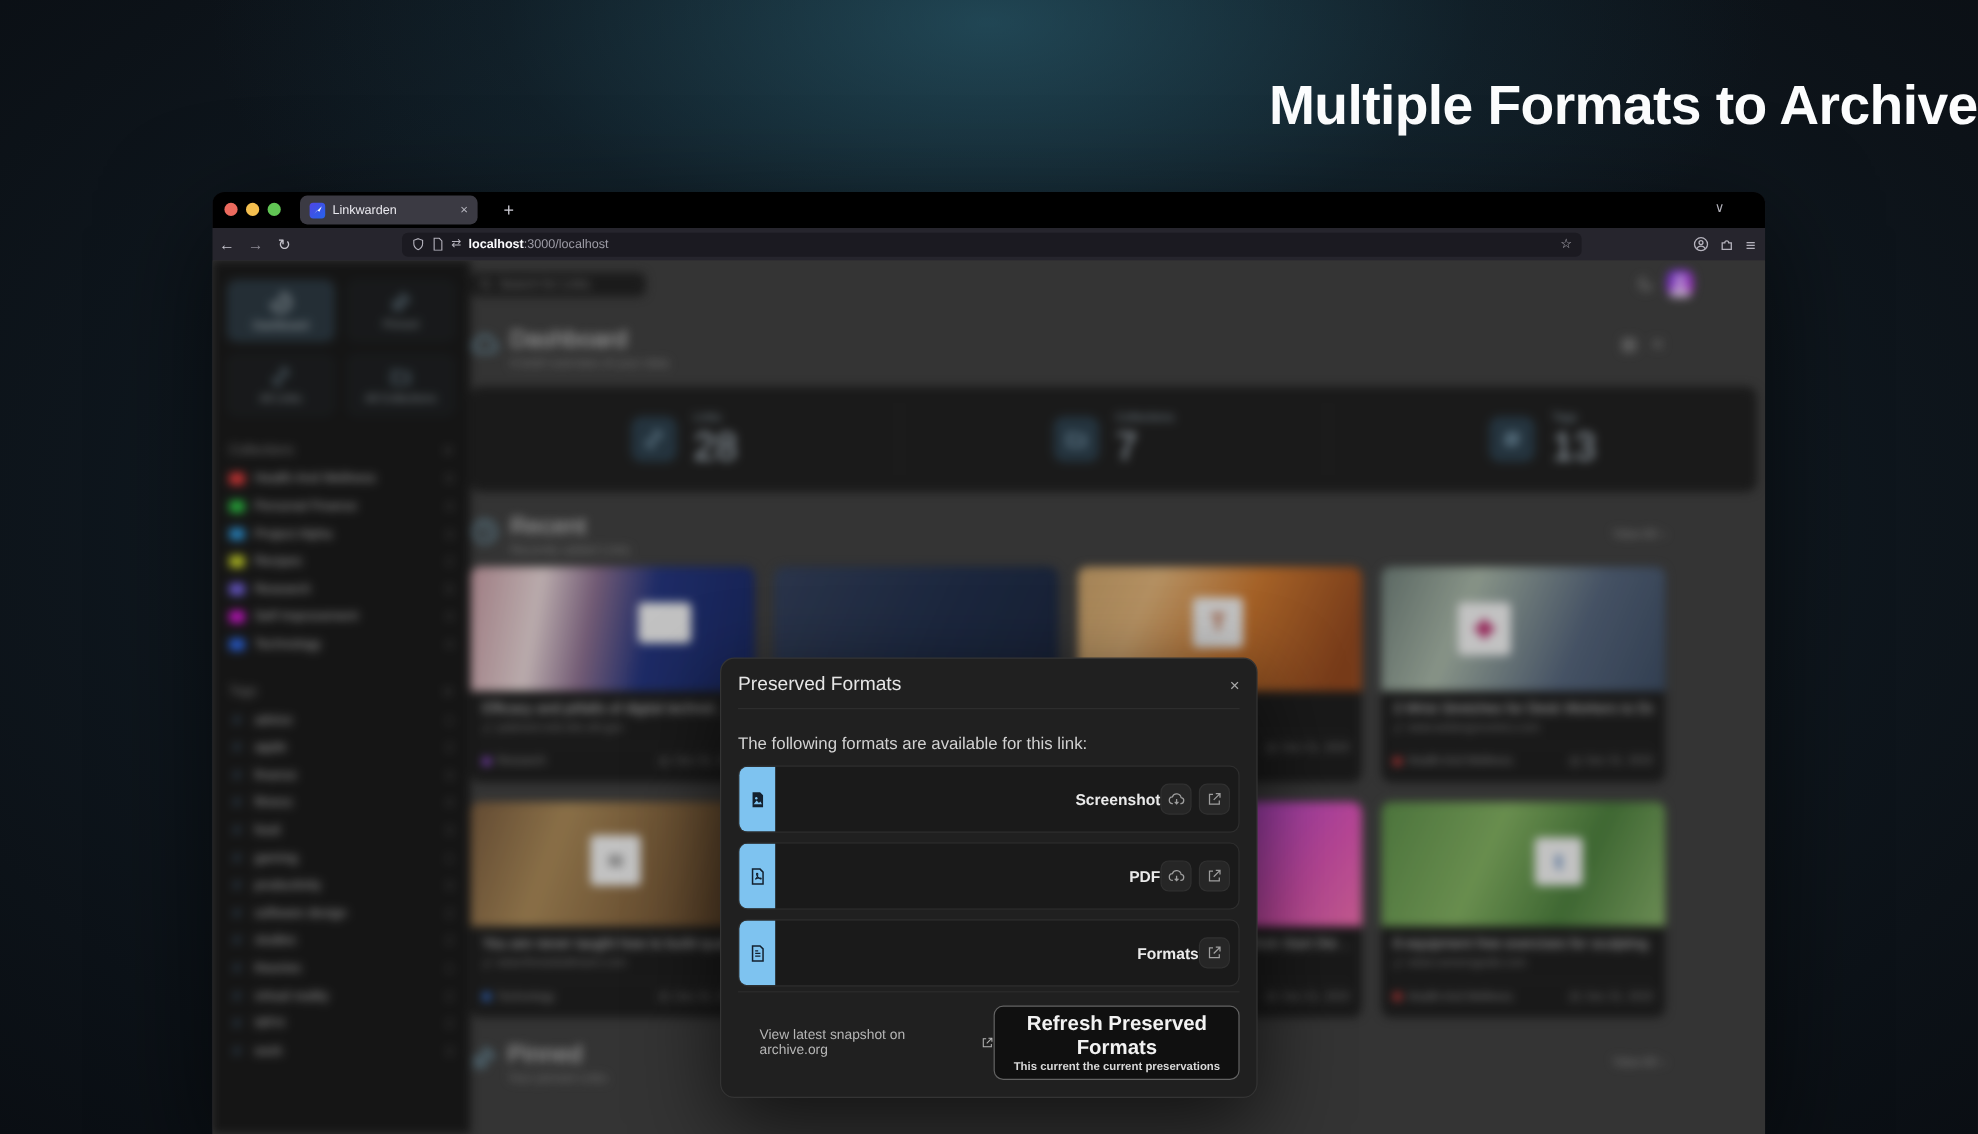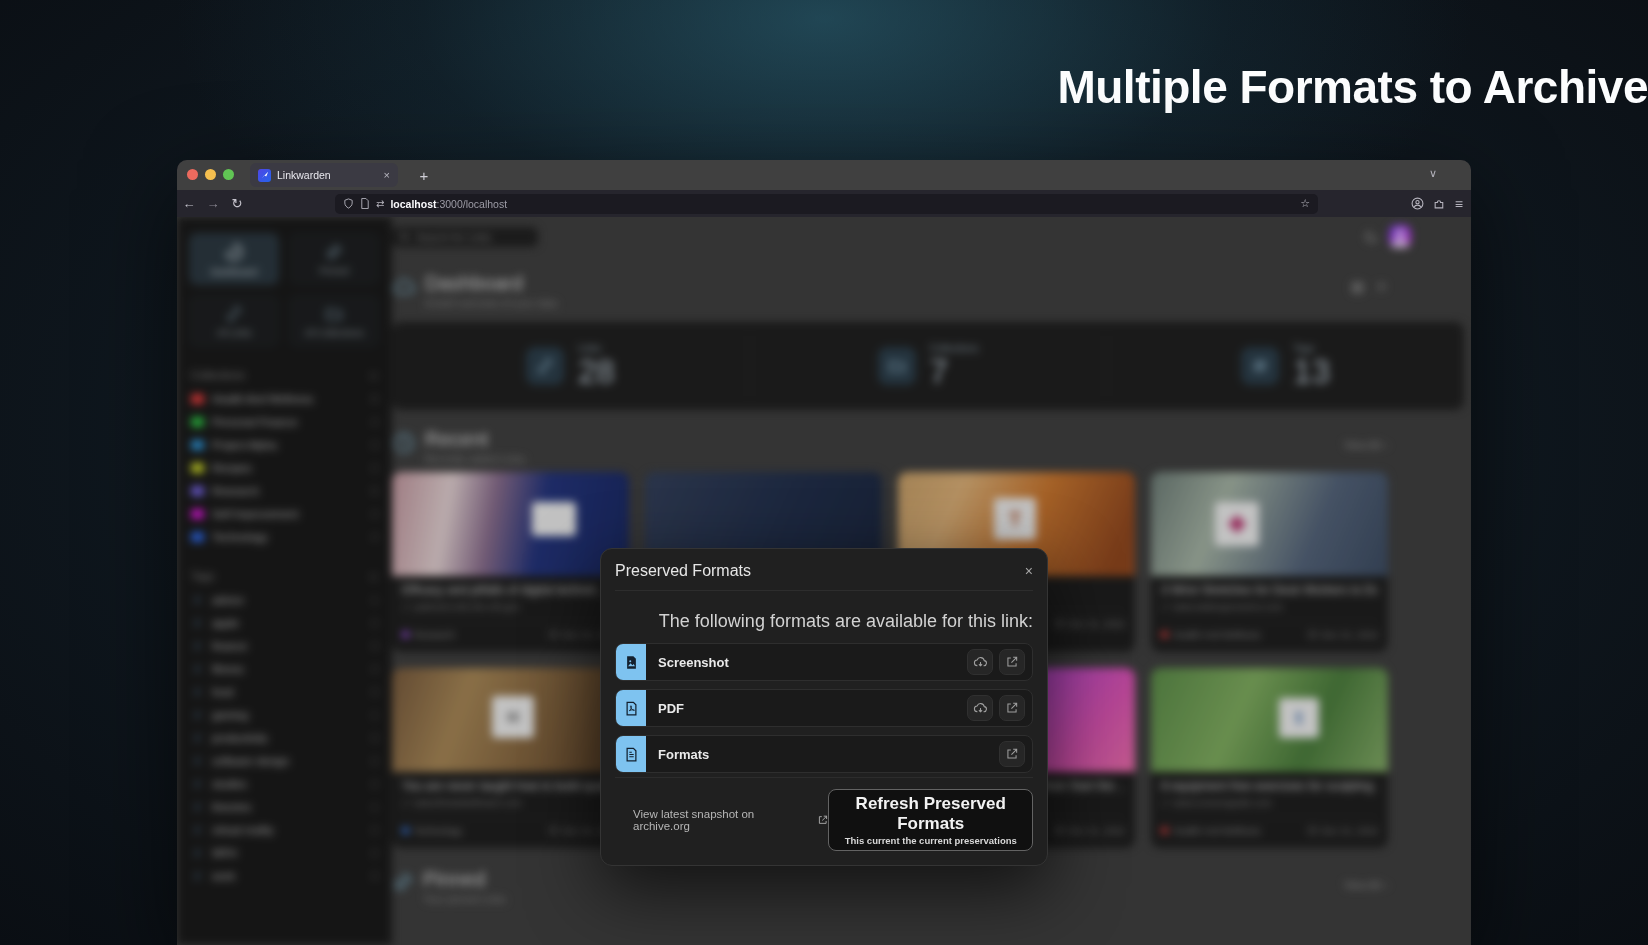--- a/index.html
+++ b/index.html
@@ -9,21 +9,21 @@
     background:
       radial-gradient(900px 430px at 50% 2%, rgba(47,108,128,0.55), rgba(24,56,70,0.28) 45%, rgba(10,14,19,0) 72%),
       radial-gradient(1500px 950px at 50% 45%, #15232d, #0a0e13 78%);
   }
   .abs{ position:absolute; }
   .hero{ top:60px; left:0; right:0; text-align:right; color:#fcfdfe; font-size:46px; font-weight:bold; letter-spacing:-0.5px; }
 
   
   .window{ left:177px; top:160px; width:1294px; height:785px; border-radius:10px 10px 0 0; overflow:hidden;
            background:#1c1b22; box-shadow:0 28px 90px rgba(0,0,0,0.6); }
-  .tabbar{ position:relative; height:30px; background:#404040; }
+  .tabbar{ position:relative; height:30px; background:#000000; }
   .dot{ width:11px; height:11px; border-radius:50%; display:inline-block; }
   .traffic{ top:9px; left:10px; display:flex; gap:7px; }
   .tab{ top:3px; left:73px; width:148px; height:24px; background:#3b3a43; border-radius:6px; display:flex; align-items:center; padding:0 8px; gap:6px; }
   .favicon{ width:13px; height:13px; border-radius:3px; background:linear-gradient(135deg,#4f46e5,#2563eb); display:flex; align-items:center; justify-content:center; }
   .tab-title{ flex:1; color:#e9e8ee; font-size:10.5px; white-space:nowrap; overflow:hidden; }
   .tab-close{ color:#b9b8c1; font-size:11px; }
   .newtab{ top:5px; left:236px; color:#cfced6; font-size:15px; width:22px; height:22px; text-align:center; line-height:21px; }
   .tab-chevron{ top:7px; right:34px; color:#b3b2bb; font-size:11px; }
   .toolbar{ position:relative; height:27px; background:#26252d; display:flex; align-items:center; }
   .navbtn{ color:#c6c4cd; font-size:13px; width:24px; text-align:center; }
@@ -99,22 +99,22 @@
   .plusmark{ width:16px; height:16px; background:#b1135a;
     clip-path:polygon(34% 0,66% 0,66% 34%,100% 34%,100% 66%,66% 66%,66% 100%,34% 100%,34% 66%,0 66%,0 34%,34% 34%); }
 
   
   .modal{ left:423px; top:331px; width:448px; background:#202020; border:1px solid #343434; border-radius:12px;
           box-shadow:0 24px 70px rgba(0,0,0,0.65); padding:13px 14px 14px 14px; z-index:5; }
   .m-head{ display:flex; justify-content:space-between; align-items:center; }
   .m-title{ font-size:16px; color:#e6e6e6; font-weight:500; }
   .m-close{ color:#a8a8a8; font-size:14px; line-height:14px; }
   .m-div{ height:1px; background:#2d2d2d; margin:10px 0; }
-  .m-desc{ font-size:18px; color:#d2d2d2; margin:20px 0 11px 0;text-align:right; }
-  .fmt{ display:flex; align-items:center; height:38px; border:1px solid #2e2e2e; background:#1a1a1a; border-radius:8px; margin-bottom:8px; overflow:hidden; }
+  .m-desc{ font-size:14px; color:#d2d2d2; margin:20px 0 11px 0; }
+  .fmt{ display:flex; align-items:center; height:56px; border:1px solid #2e2e2e; background:#1a1a1a; border-radius:8px; margin-bottom:8px; overflow:hidden;text-align:right; }
   .fmt-ic{ width:30px; align-self:stretch; background:#7ec3f0; display:flex; align-items:center; justify-content:center; flex:none; }
   .fmt-label{ margin-left:12px; font-size:13px; color:#eaeaea; font-weight:600; flex:1; }
   .fmt-actions{ display:flex; gap:6px; margin-right:7px; }
   .act-btn{ width:26px; height:26px; border-radius:7px; background:#262626; border:1px solid #303030; display:flex; align-items:center; justify-content:center; }
   .m-foot{ border-top:1px solid #2c2c2c; margin-top:4px; padding-top:11px; display:flex; align-items:center; justify-content:space-between; }
   .arch-link{ display:flex; align-items:center; gap:10px; font-size:11.5px; color:#b6b6b6; padding-left:18px; }
   .refresh-btn{ width:212px; border:1px solid #636363; background:#101010; border-radius:8px; padding:4px 8px; text-align:center; }
   .rb1{ font-size:17px; font-weight:bold; color:#f2f2f2; }
   .rb2{ font-size:9.5px; font-weight:bold; color:#d8d8d8; margin-top:1px; }
 

